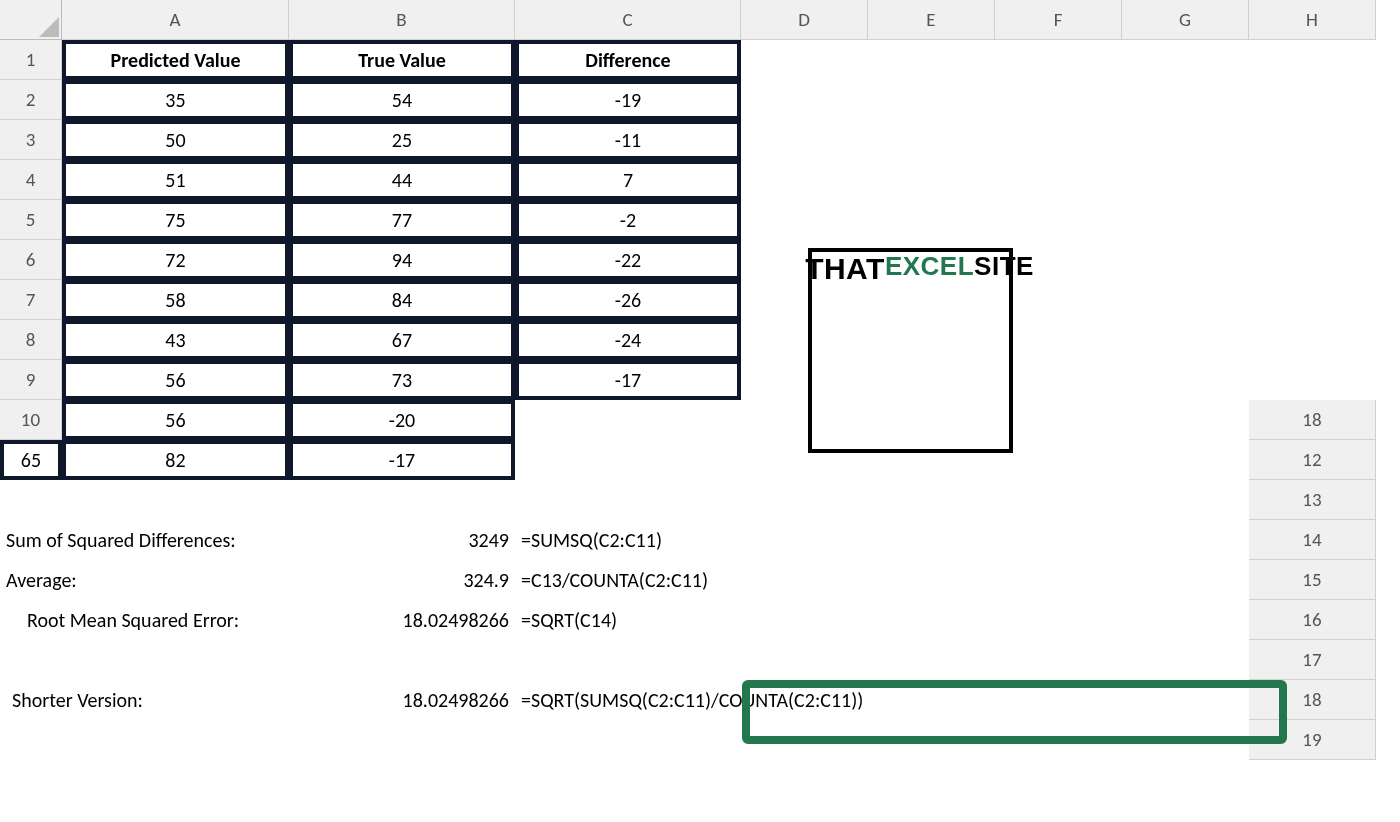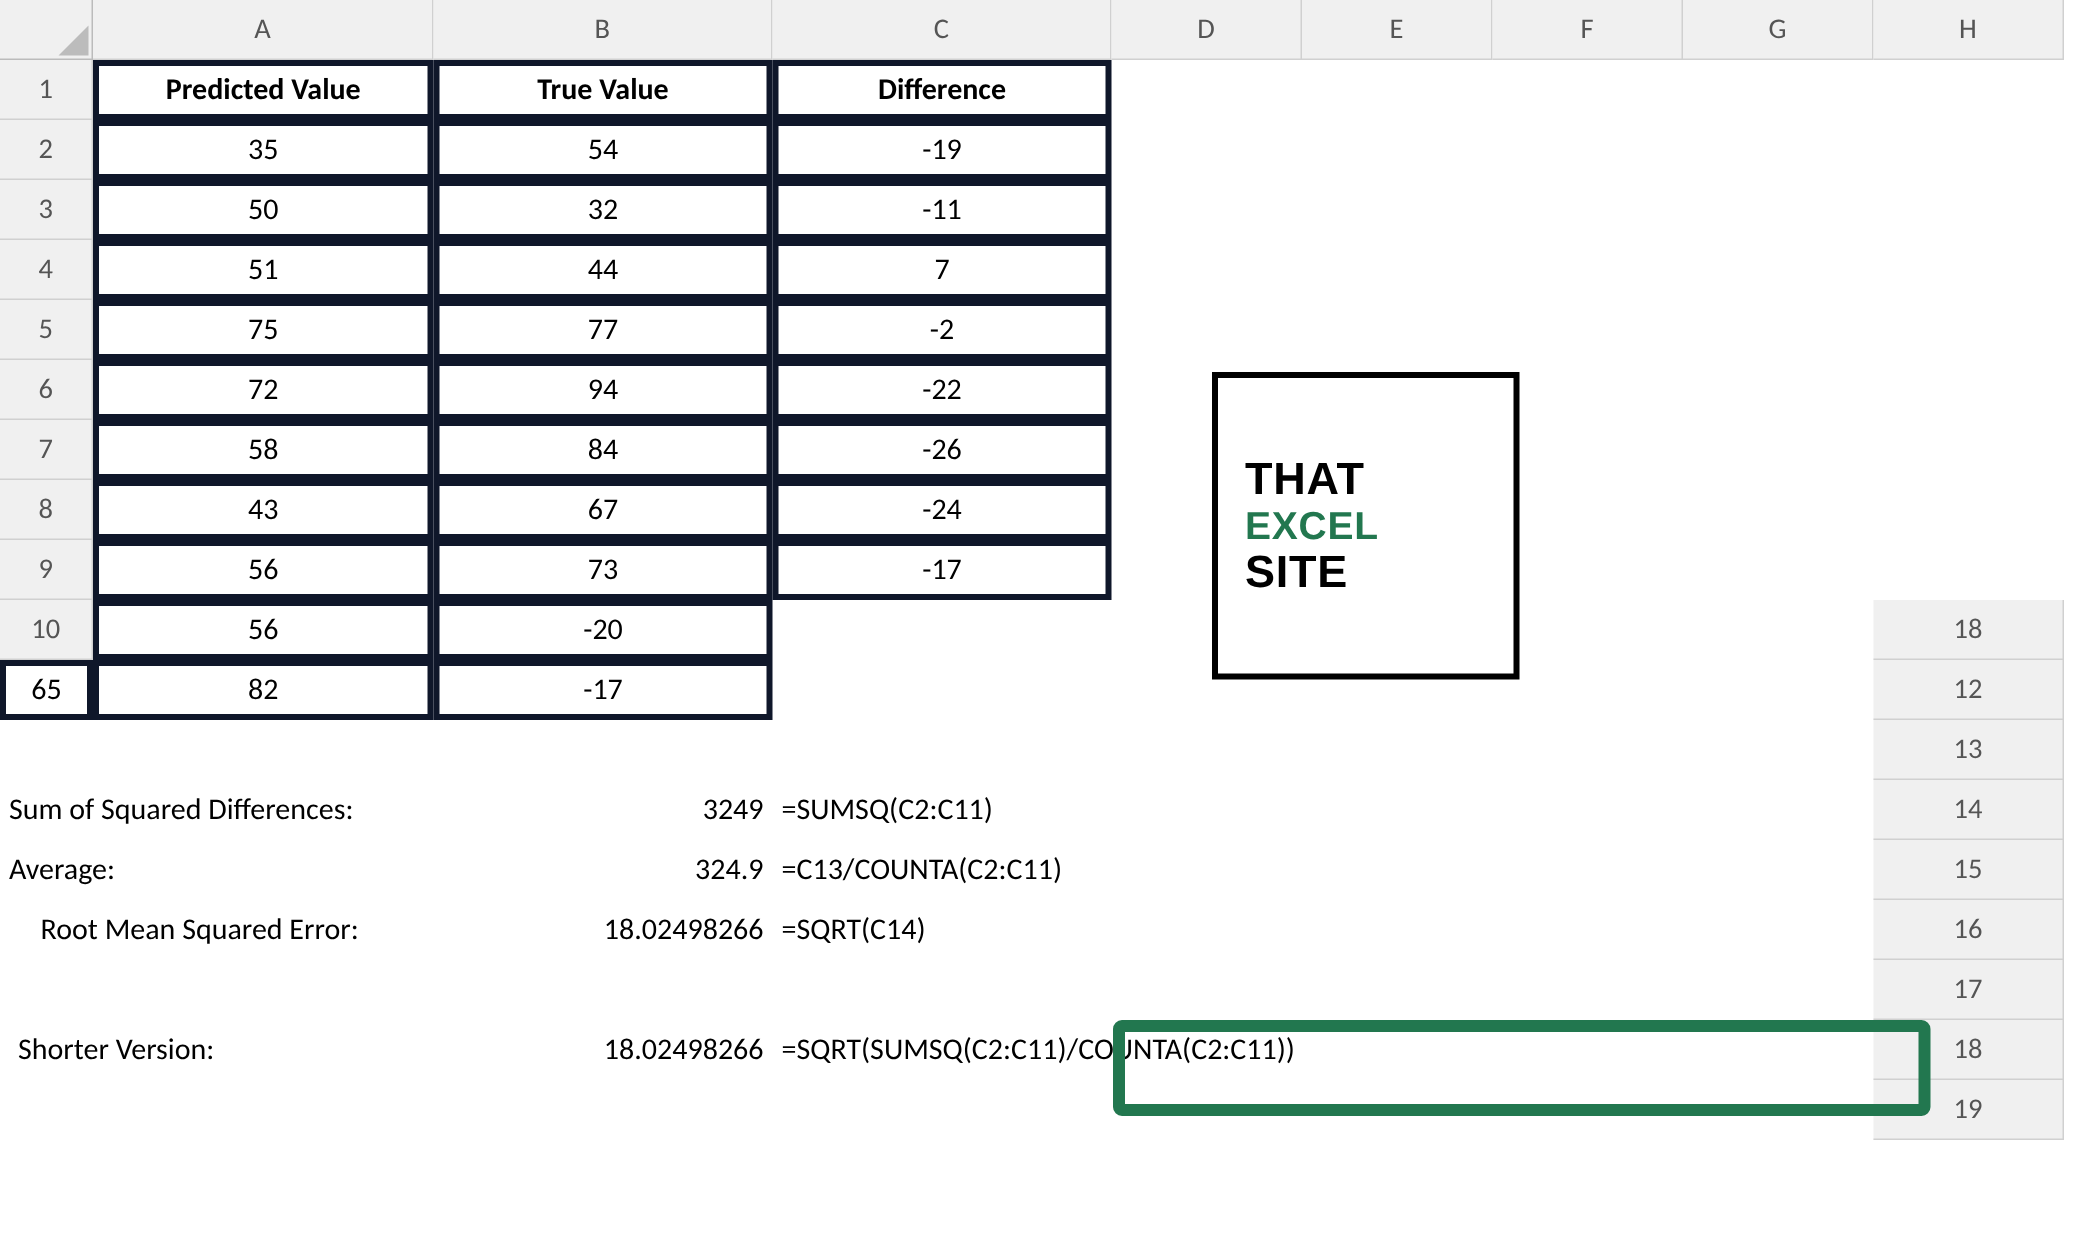--- a/index.html
+++ b/index.html
@@ -93,30 +93,30 @@
     pointer-events: none;
   }
   .logo {
     position: absolute;
     left: 808px;
     top: 248px;
     width: 205px;
     height: 205px;
     border: 4px solid #000;
     display: flex;
-    flex-direction: column;
+    flex-direction: row;
     justify-content: center;
     padding-left: 18px;
     font-family: "Arial Black", Arial, sans-serif;
     font-weight: 900;
     letter-spacing: 0.5px;
   }
   .logo .l1 { color:#000; font-size: 30px; line-height: 1.1; }
   .logo .l2 { color:#22774f; font-size: 26px; line-height: 1.1; }
-  .logo .l3 { color:#000; font-size: 30px; line-height: 1.1; }
+  .logo .l3 { color:#000; font-size: 26px; line-height: 1.1; }
 </style>
 </head>
 <body>
 
 <div class="grid" id="grid">
     <div class="corner"></div>
     <div class="colhdr">A</div>
     <div class="colhdr">B</div>
     <div class="colhdr">C</div>
     <div class="colhdr">D</div>
@@ -137,21 +137,21 @@
     <div class="tbl">35</div>
     <div class="tbl">54</div>
     <div class="tbl">-19</div>
     <div class="cell-blank"></div>
     <div class="cell-blank"></div>
     <div class="cell-blank"></div>
     <div class="cell-blank"></div>
     <div class="cell-blank"></div>
     <div class="rowhdr">3</div>
     <div class="tbl">50</div>
-    <div class="tbl">32</div>
+    <div class="tbl">25</div>
     <div class="tbl">-11</div>
     <div class="cell-blank"></div>
     <div class="cell-blank"></div>
     <div class="cell-blank"></div>
     <div class="cell-blank"></div>
     <div class="cell-blank"></div>
     <div class="rowhdr">4</div>
     <div class="tbl">51</div>
     <div class="tbl">44</div>
     <div class="tbl">7</div>

